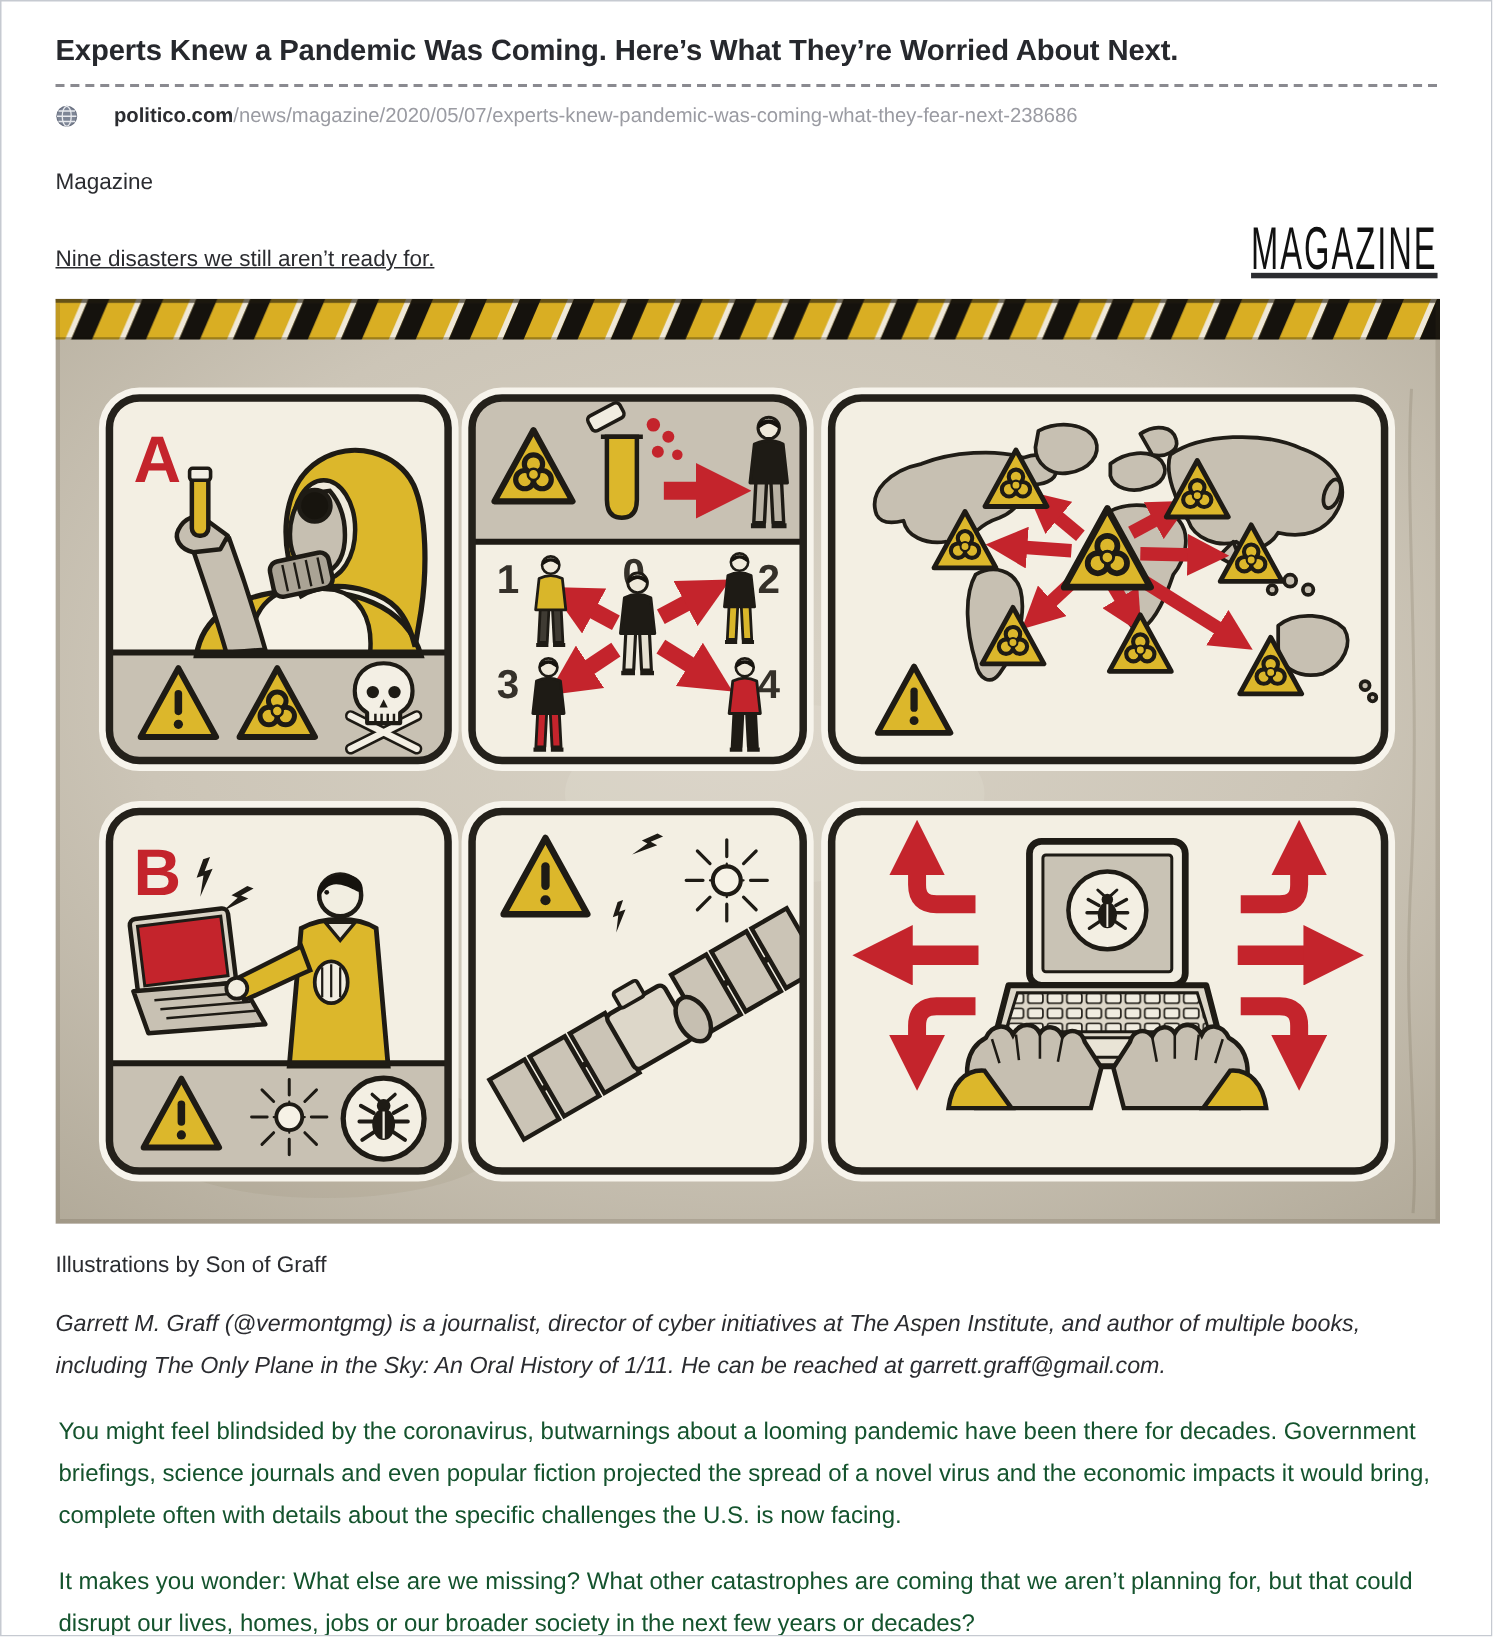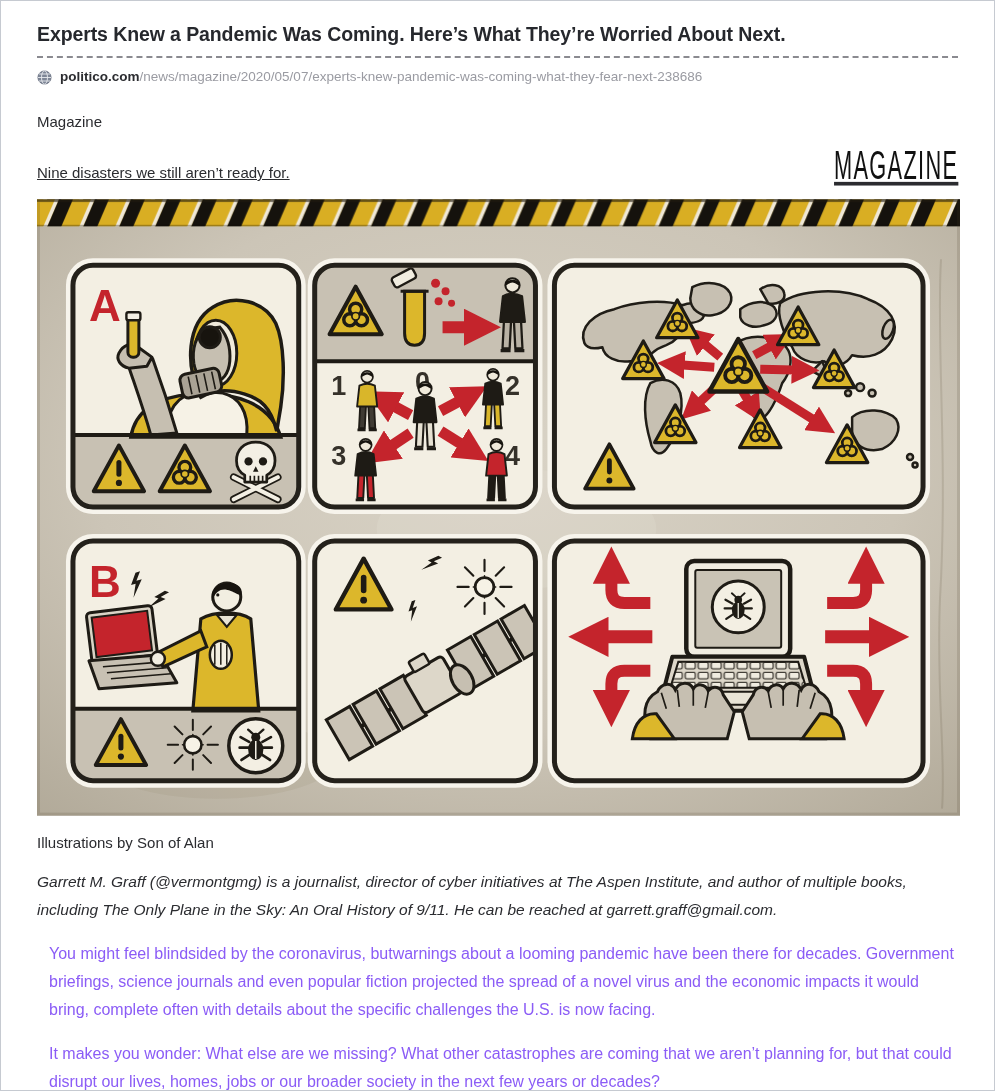--- a/index.html
+++ b/index.html
@@ -11,35 +11,35 @@
     font-family:"Liberation Sans","DejaVu Sans",sans-serif;
     color:#2b2c30;
     padding:12px 36px 0 36px;
     overflow:hidden;
   }
   .headline{
     font-size:19.5px;font-weight:700;letter-spacing:-0.1px;
     color:#26282d;margin:8px 0 9px 0;line-height:26px;
   }
   .dashed-rule{border-top:2px dashed #8a8a90;height:0;margin:0 0 10px 0;}
-  .source-row{display:flex;align-items:center;gap:8px;font-size:13.5px;line-height:18px;}
+  .source-row{display:flex;align-items:center;gap:24px;font-size:13.5px;line-height:18px;}
   .source-site{font-weight:700;color:#2b2c30;}
   .source-path{color:#9a9ba2;}
   .kicker{margin-top:24px;font-size:15px;line-height:23px;color:#2b2c30;}
   .dek-row{display:flex;align-items:flex-end;margin-top:20px;text-decoration:underline;}
   .dek{font-size:15px;color:#2b2c30;line-height:20px;}
   .magazine-wordmark{
     margin-left:auto;font-size:33px;font-weight:400;color:#111;
     letter-spacing:2px;transform:scale(0.66,1.22);transform-origin:100% 80%;
     line-height:30px;white-space:nowrap;
   }
   .poster-wrap{margin-top:16px;}
   .credit{font-size:15px;margin:14px 0 0 0;color:#2b2c30;}
   .bio{font-size:15.5px;font-style:italic;line-height:28px;margin:17px 0 0 0;color:#2b2c30;}
-  .body-para{font-size:16px;line-height:28px;margin:16px 0 0 12px;color:#8b5cf6;}
+  .body-para{font-size:16px;line-height:28px;margin:16px 0 0 2px;color:#14532d;}
   svg text{font-family:"Liberation Sans","DejaVu Sans",sans-serif;}
 </style>
 </head>
 <body>
 
 <div class="page">
 
   <h1 class="headline">Experts Knew a Pandemic Was Coming. Here’s What They’re Worried About Next.</h1>
   <div class="dashed-rule"></div>
 
@@ -376,18 +376,18 @@
         <use href="#handL"></use>
         <use href="#handL" transform="translate(368,0) scale(-1,1)"></use>
       </g>
       <rect x="0" y="0" width="369" height="240" rx="20" fill="none" stroke="#24211b" stroke-width="5"></rect>
     </g>
 
     <rect x="0" y="0" width="924" height="617" fill="none" stroke="rgba(70,60,40,0.35)" stroke-width="6" opacity="0.45"></rect>
   </svg>
   </div>
 
-  <p class="credit">Illustrations by Son of Alan</p>
-  <p class="bio">Garrett M. Graff (@vermontgmg) is a journalist, director of cyber initiatives at The Aspen Institute, and author of multiple books, including The Only Plane in the Sky: An Oral History of 9/11. He can be reached at garrett.graff@gmail.com.</p>
+  <p class="credit">Illustrations by Son of Graff</p>
+  <p class="bio">Garrett M. Graff (@vermontgmg) is a journalist, director of cyber initiatives at The Aspen Institute, and author of multiple books, including The Only Plane in the Sky: An Oral History of 1/11. He can be reached at garrett.graff@gmail.com.</p>
   <p class="body-para">You might feel blindsided by the coronavirus, butwarnings about a looming pandemic have been there for decades. Government briefings, science journals and even popular fiction projected the spread of a novel virus and the economic impacts it would bring, complete often with details about the specific challenges the U.S. is now facing.</p>
   <p class="body-para">It makes you wonder: What else are we missing? What other catastrophes are coming that we aren’t planning for, but that could disrupt our lives, homes, jobs or our broader society in the next few years or decades?</p>
 
 </div>
 
 </body></html>

